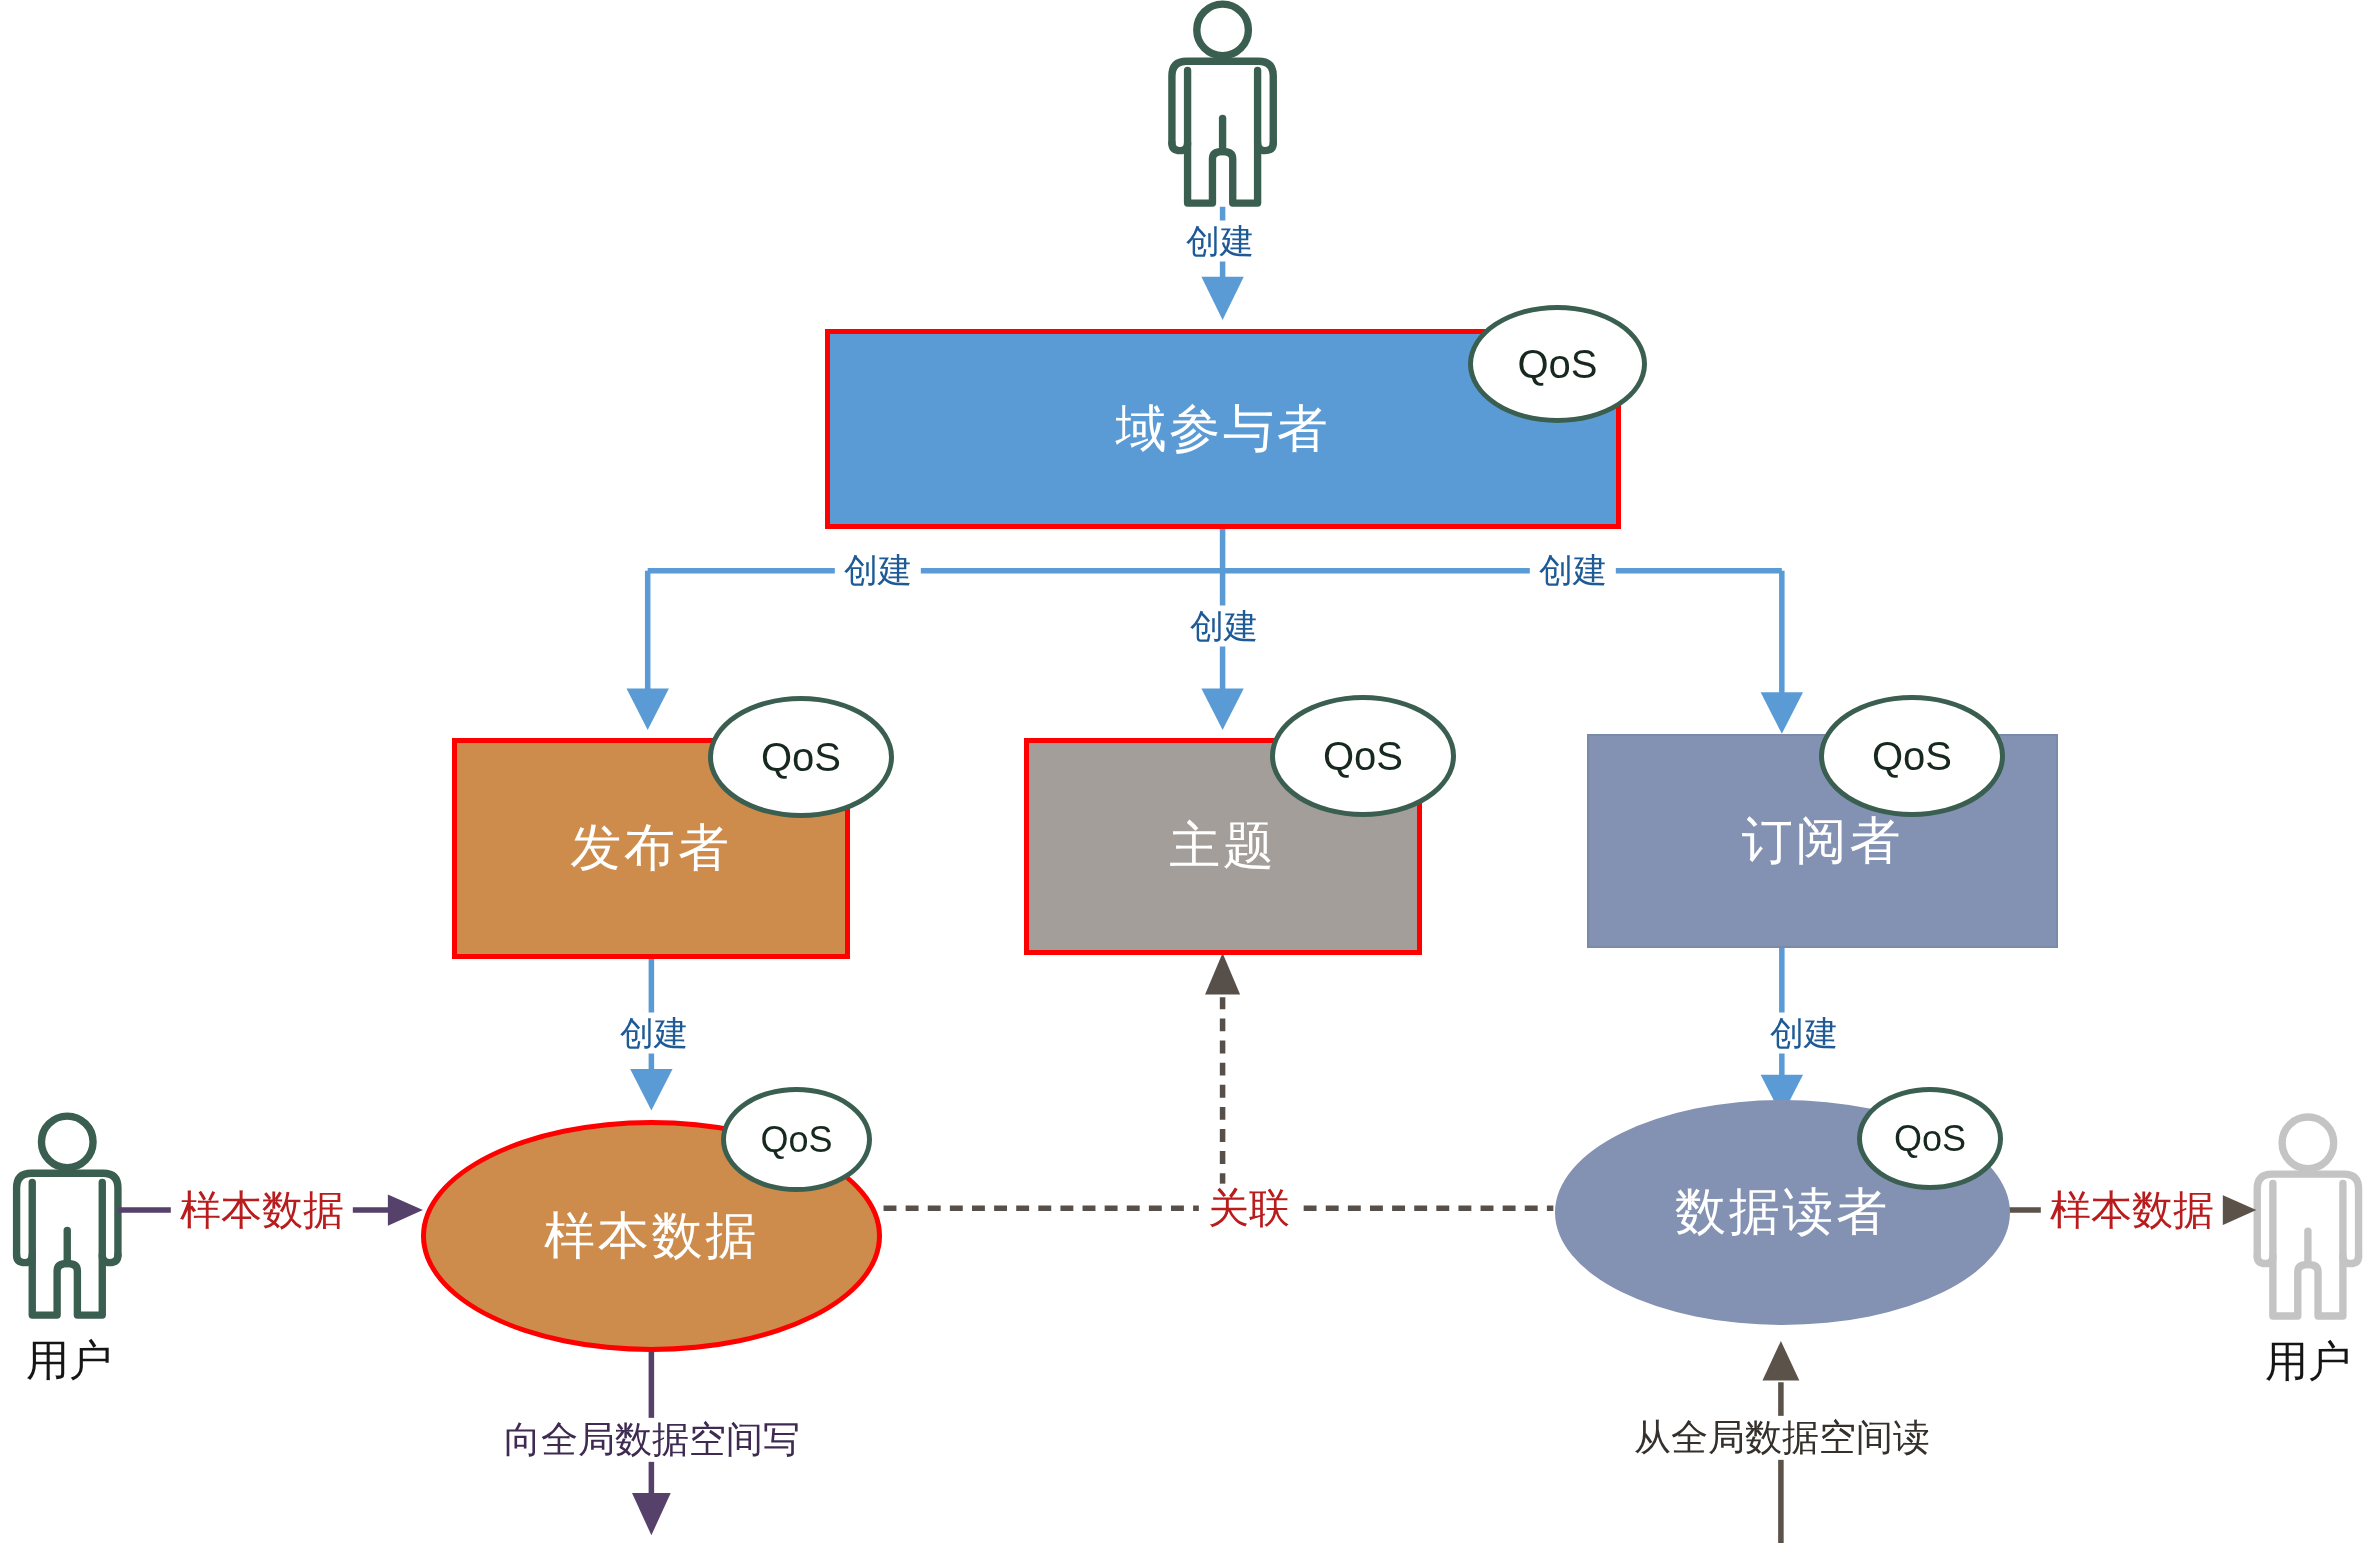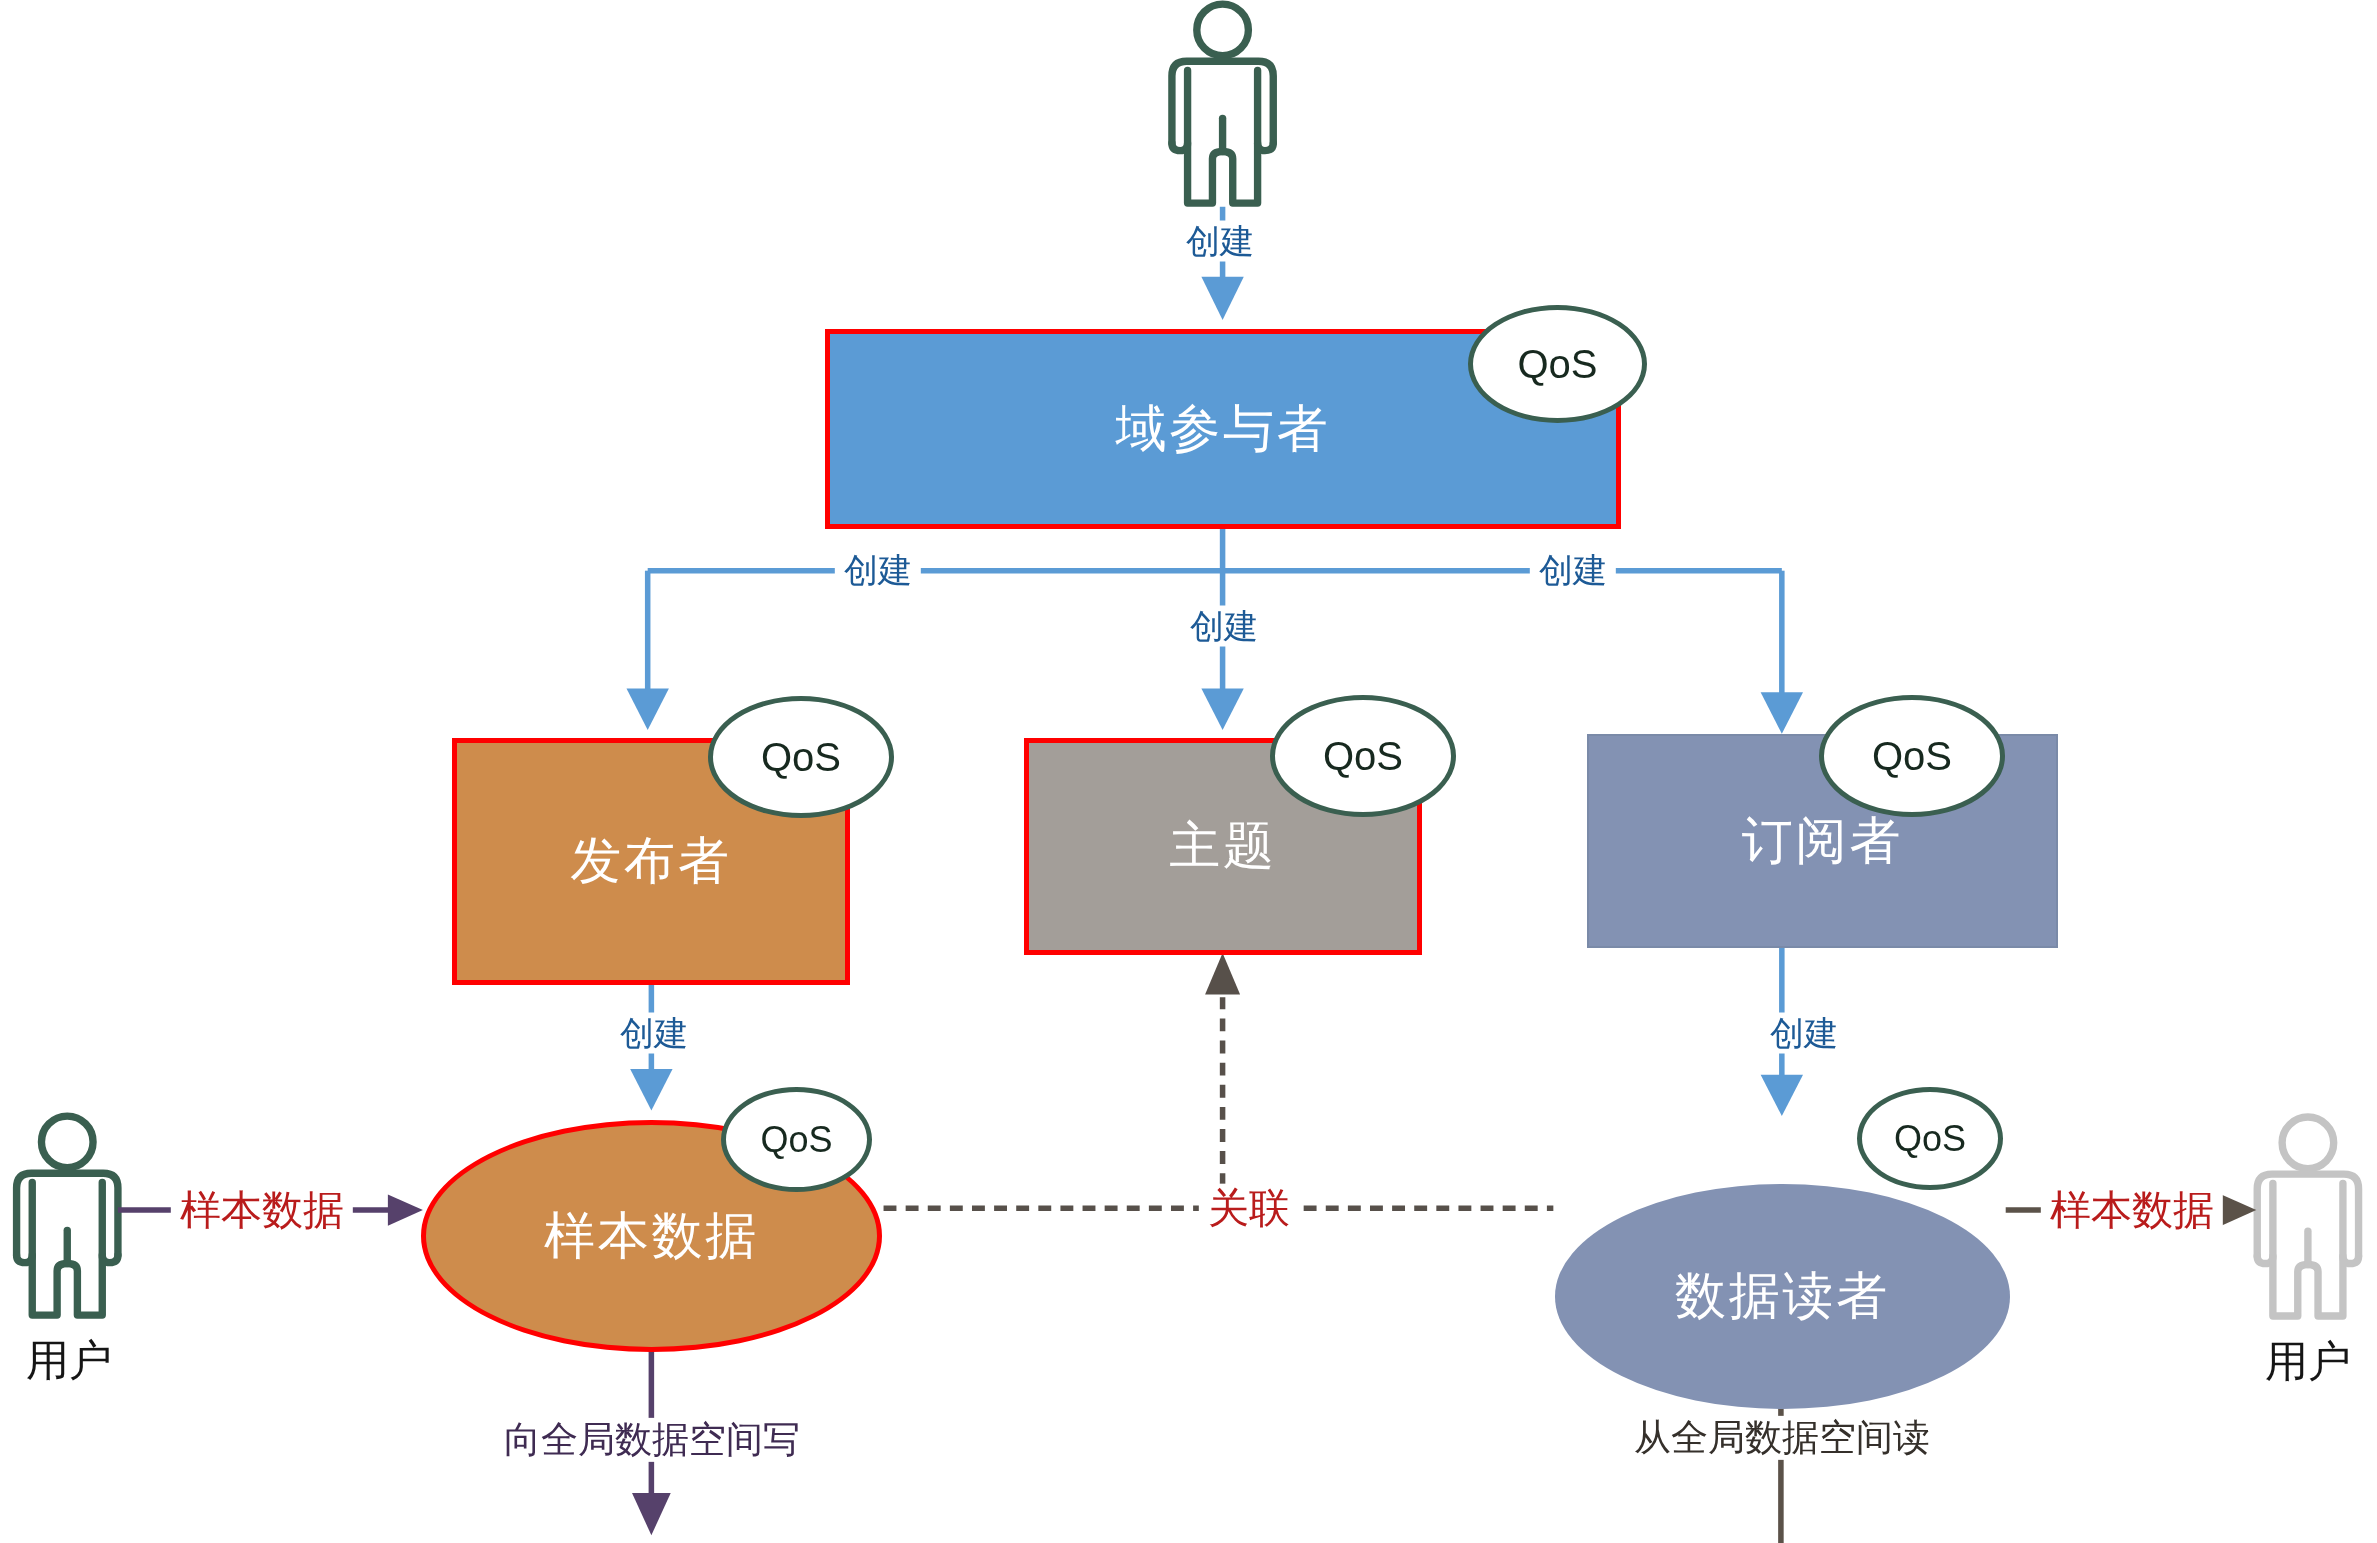--- a/index.html
+++ b/index.html
@@ -108,37 +108,37 @@
       <line x1="959" y1="1311" x2="1686" y2="1311" stroke-dasharray="14 10"></line>
       <line x1="1327" y1="1311" x2="1327" y2="1082" stroke-dasharray="14 10"></line>
       <polygon points="1308,1079 1346,1079 1327,1034" stroke="none"></polygon>
     </g>
   </svg>
 
   <div class="node rect-red fill-blue" style="left:825px;top:321px;width:796px;height:200px;">
     <span>域参与者</span>
   </div>
 
-  <div class="node rect-red fill-orange" style="left:452px;top:730px;width:398px;height:247px;">
+  <div class="node rect-red fill-orange" style="left:452px;top:730px;width:398px;height:221px;">
     <span>发布者</span>
   </div>
 
   <div class="node rect-red fill-gray" style="left:1024px;top:730px;width:398px;height:217px;">
     <span>主题</span>
   </div>
 
   <div class="node fill-slate sub-border" style="left:1587px;top:734px;width:471px;height:214px;">
     <span>订阅者</span>
   </div>
 
   <div class="node ellipse rect-red fill-orange" style="left:421px;top:1112px;width:461px;height:232px;">
     <span>样本数据</span>
   </div>
 
-  <div class="node ellipse fill-slate" style="left:1555px;top:1184px;width:455px;height:225px;justify-content:center;">
+  <div class="node ellipse fill-slate" style="left:1555px;top:1100px;width:455px;height:225px;justify-content:center;">
     <span>数据读者</span>
   </div>
 
   <div class="qos" style="left:1468px;top:305px;width:179px;height:118px;">
     <span>QoS</span>
   </div>
   <div class="qos" style="left:708px;top:696px;width:186px;height:122px;">
     <span>QoS</span>
   </div>
   <div class="qos" style="left:1270px;top:695px;width:186px;height:122px;">

